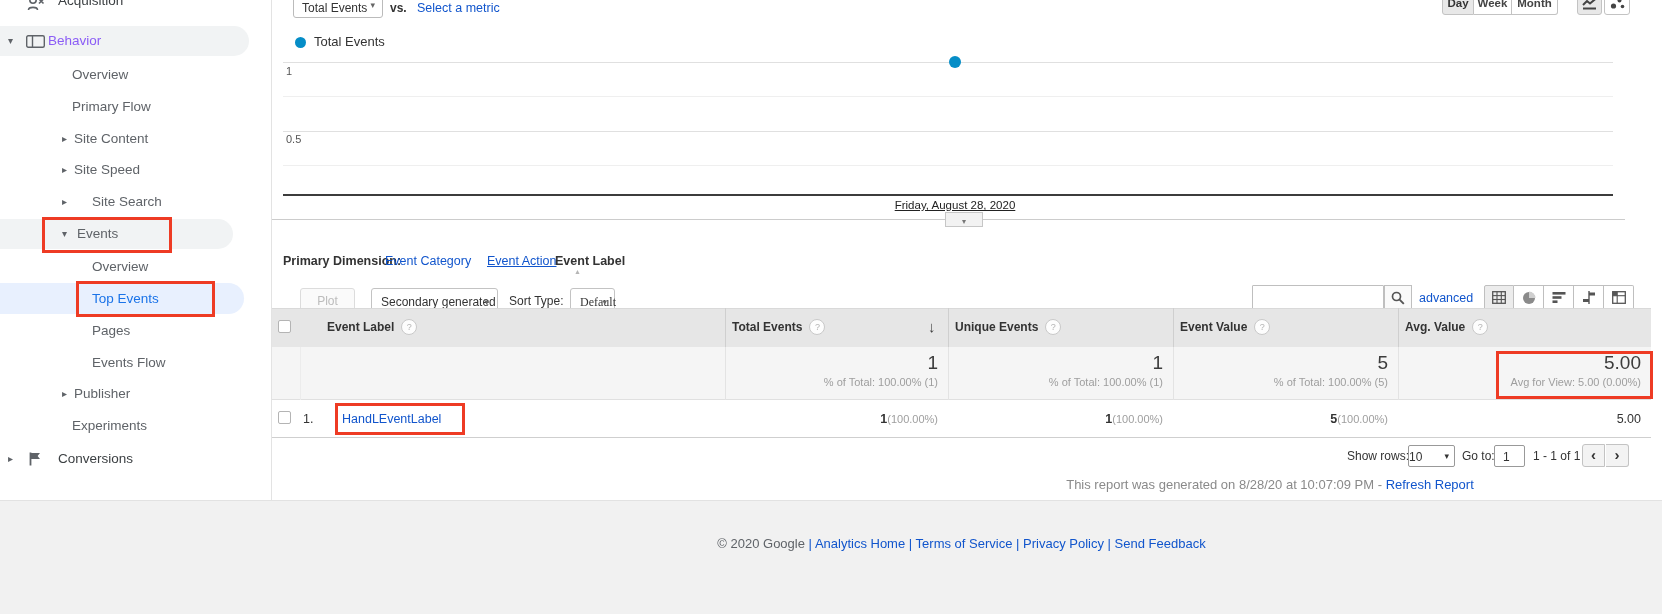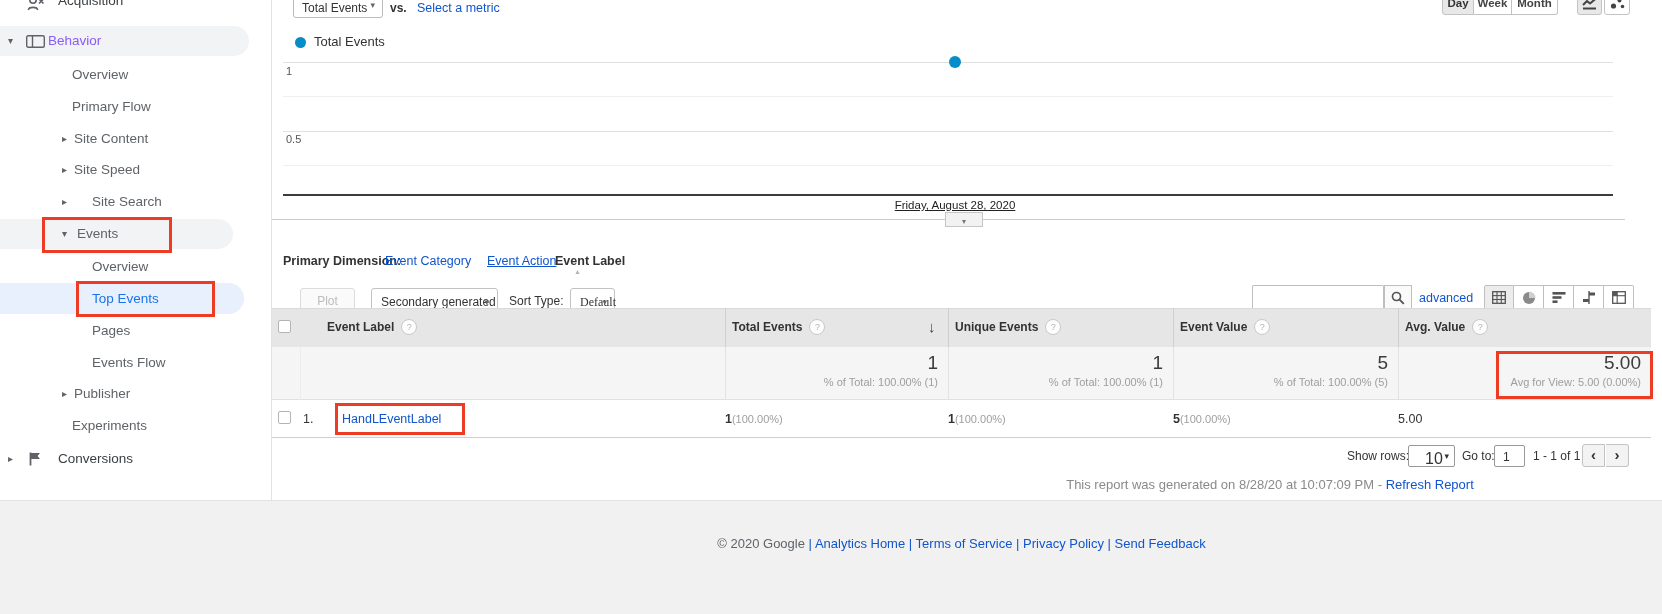--- a/index.html
+++ b/index.html
@@ -18,21 +18,21 @@
   .gridline{position:absolute;height:1px;background:#e0e0e0;}
   .gridline.faint{background:#efefef;}
   
   .vline{position:absolute;width:1px;}
   .hcell{position:absolute;top:308px;height:38px;line-height:38px;font-size:12px;font-weight:bold;color:#333;}
   .qbadge{display:inline-block;width:14px;height:14px;border-radius:50%;border:1px solid #c9c9c9;background:#fdfdfd;
           color:#b3b3b3;font-size:9px;font-weight:normal;text-align:center;line-height:14px;vertical-align:1px;margin-left:7px;}
   .bignum{position:absolute;right:10px;top:5px;font-size:19px;color:#3c3c3c;font-weight:normal;}
   .subnum{position:absolute;right:10px;top:29px;font-size:11px;color:#9e9e9e;white-space:nowrap;}
   .checkbox{position:absolute;width:13px;height:13px;border:1px solid #b4b4b4;border-radius:2px;background:#fff;box-sizing:border-box;}
-  .rowval{position:absolute;top:400px;height:38px;line-height:38px;font-size:12.5px;color:#333;}
+  .rowval{position:absolute;top:400px;height:38px;line-height:38px;text-align:right;font-size:12.5px;color:#333;}
   .pct{color:#9e9e9e;font-size:11px;}
   .annot{position:absolute;border:3px solid #ee3b24;box-sizing:border-box;z-index:50;background:transparent;}
   .icbtn{box-sizing:border-box;width:30px;height:25px;border:1px solid #bfbfbf;background:#fff;display:flex;align-items:center;justify-content:center;}
   svg{display:block;}
 </style>
 </head>
 <body>
 
 <div class="abs" style="left:0;top:0;width:271px;height:500px;background:#fff;">
 
@@ -296,21 +296,21 @@
 </div>
 <div class="rowval" style="left:1173px;width:215px;">
   <span style="font-weight:bold;">5</span><span class="pct">(100.00%)</span>
 </div>
 <div class="rowval" style="left:1398px;width:243px;">
   <span>5.00</span>
 </div>
 
 <div class="abs" style="left:1347px;top:449px;font-size:12px;color:#333;">Show rows:</div>
 <div class="abs btn" style="left:1408px;top:445px;width:47px;height:22px;border-color:#999;border-radius:2px;">
-  <span class="abs" style="left:16px;top:4px;font-size:16px;">10</span>
+  <span class="abs" style="left:0;top:4px;font-size:12px;">10</span>
   <span class="abs" style="right:5px;top:5px;font-size:9px;color:#333;">▾</span>
 </div>
 <div class="abs" style="left:1462px;top:449px;font-size:12px;color:#333;">Go to:</div>
 <div class="abs" style="left:1494px;top:445px;width:31px;height:22px;border:1px solid #999;border-radius:2px;box-sizing:border-box;background:#fff;">
   <span class="abs" style="left:8px;top:4px;font-size:12px;">1</span>
 </div>
 <div class="abs" style="left:1533px;top:449px;font-size:12px;color:#333;">1 - 1 of 1</div>
 <div class="abs btn" style="left:1582px;top:444px;width:23px;height:23px;background:#f3f3f3;text-align:center;line-height:20px;border-radius:3px 0 0 3px;">
   <span style="font-size:15px;font-weight:bold;color:#333;">‹</span>
 </div>

